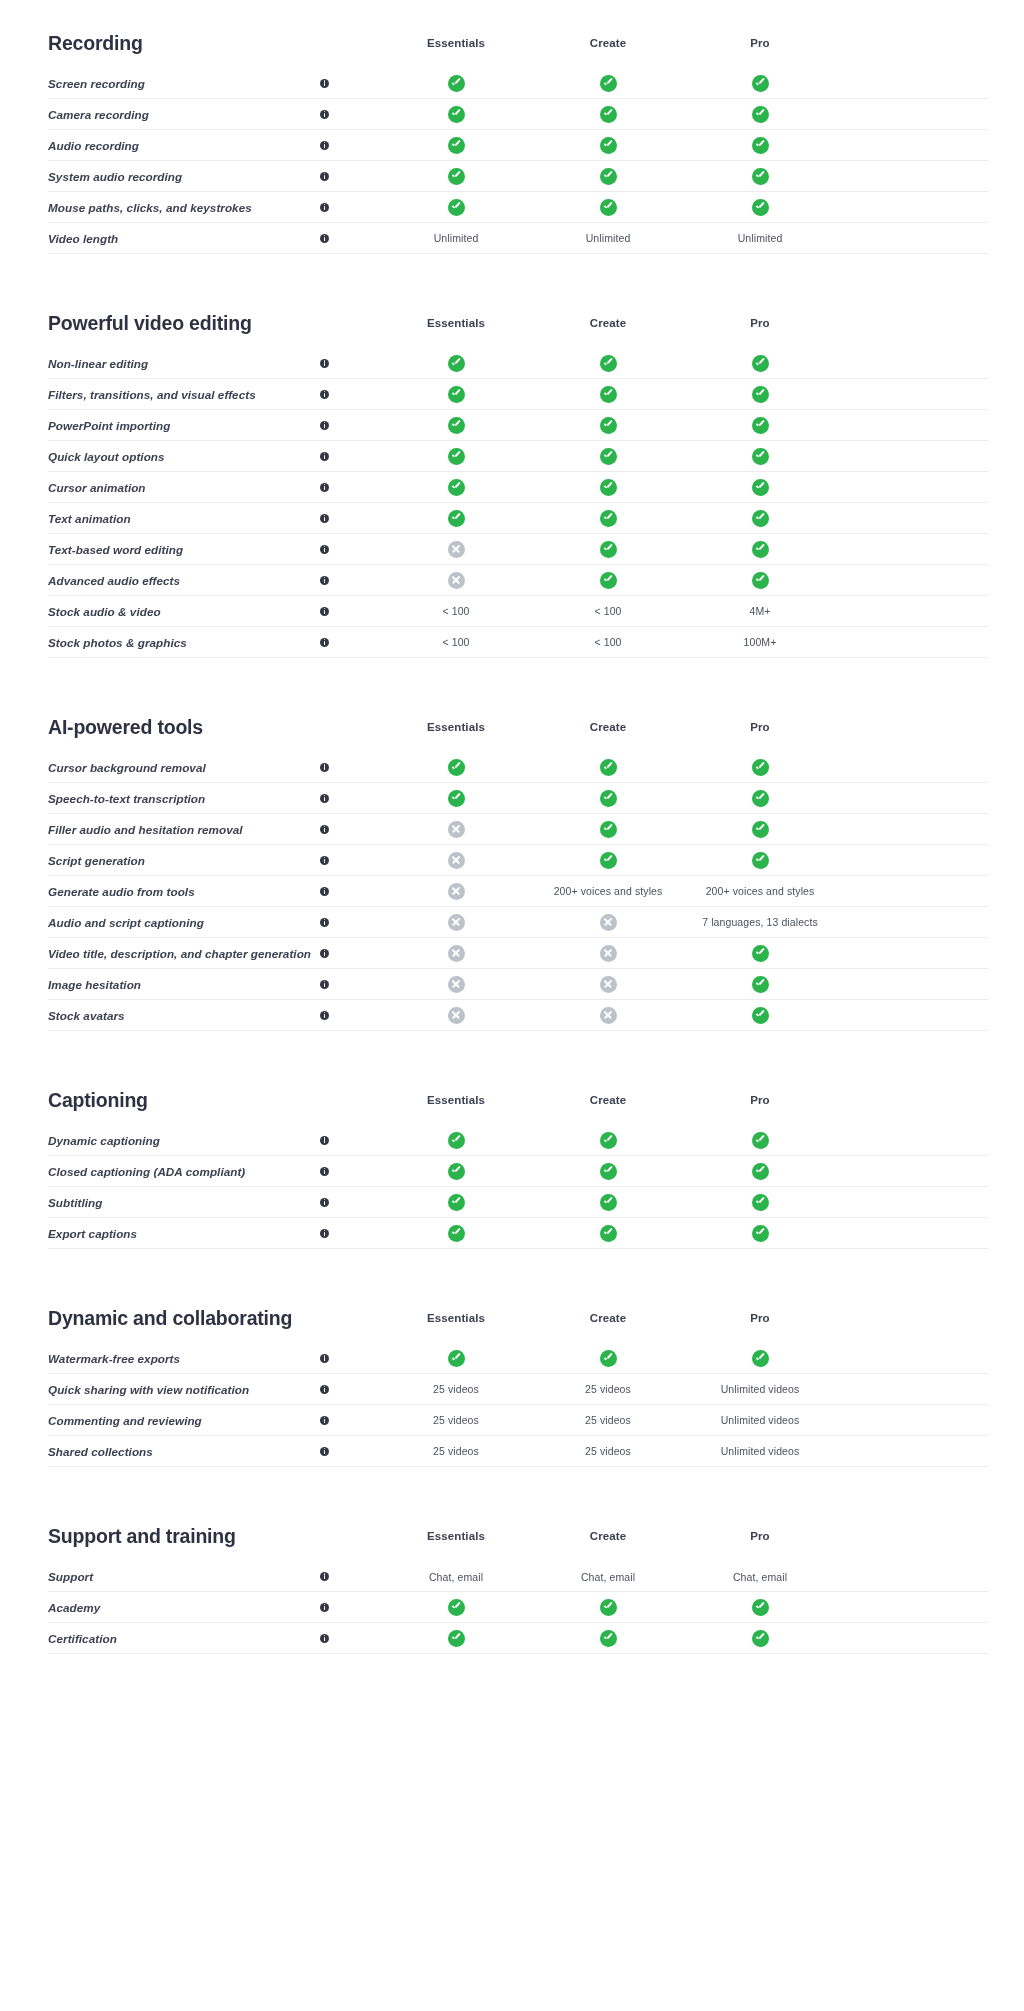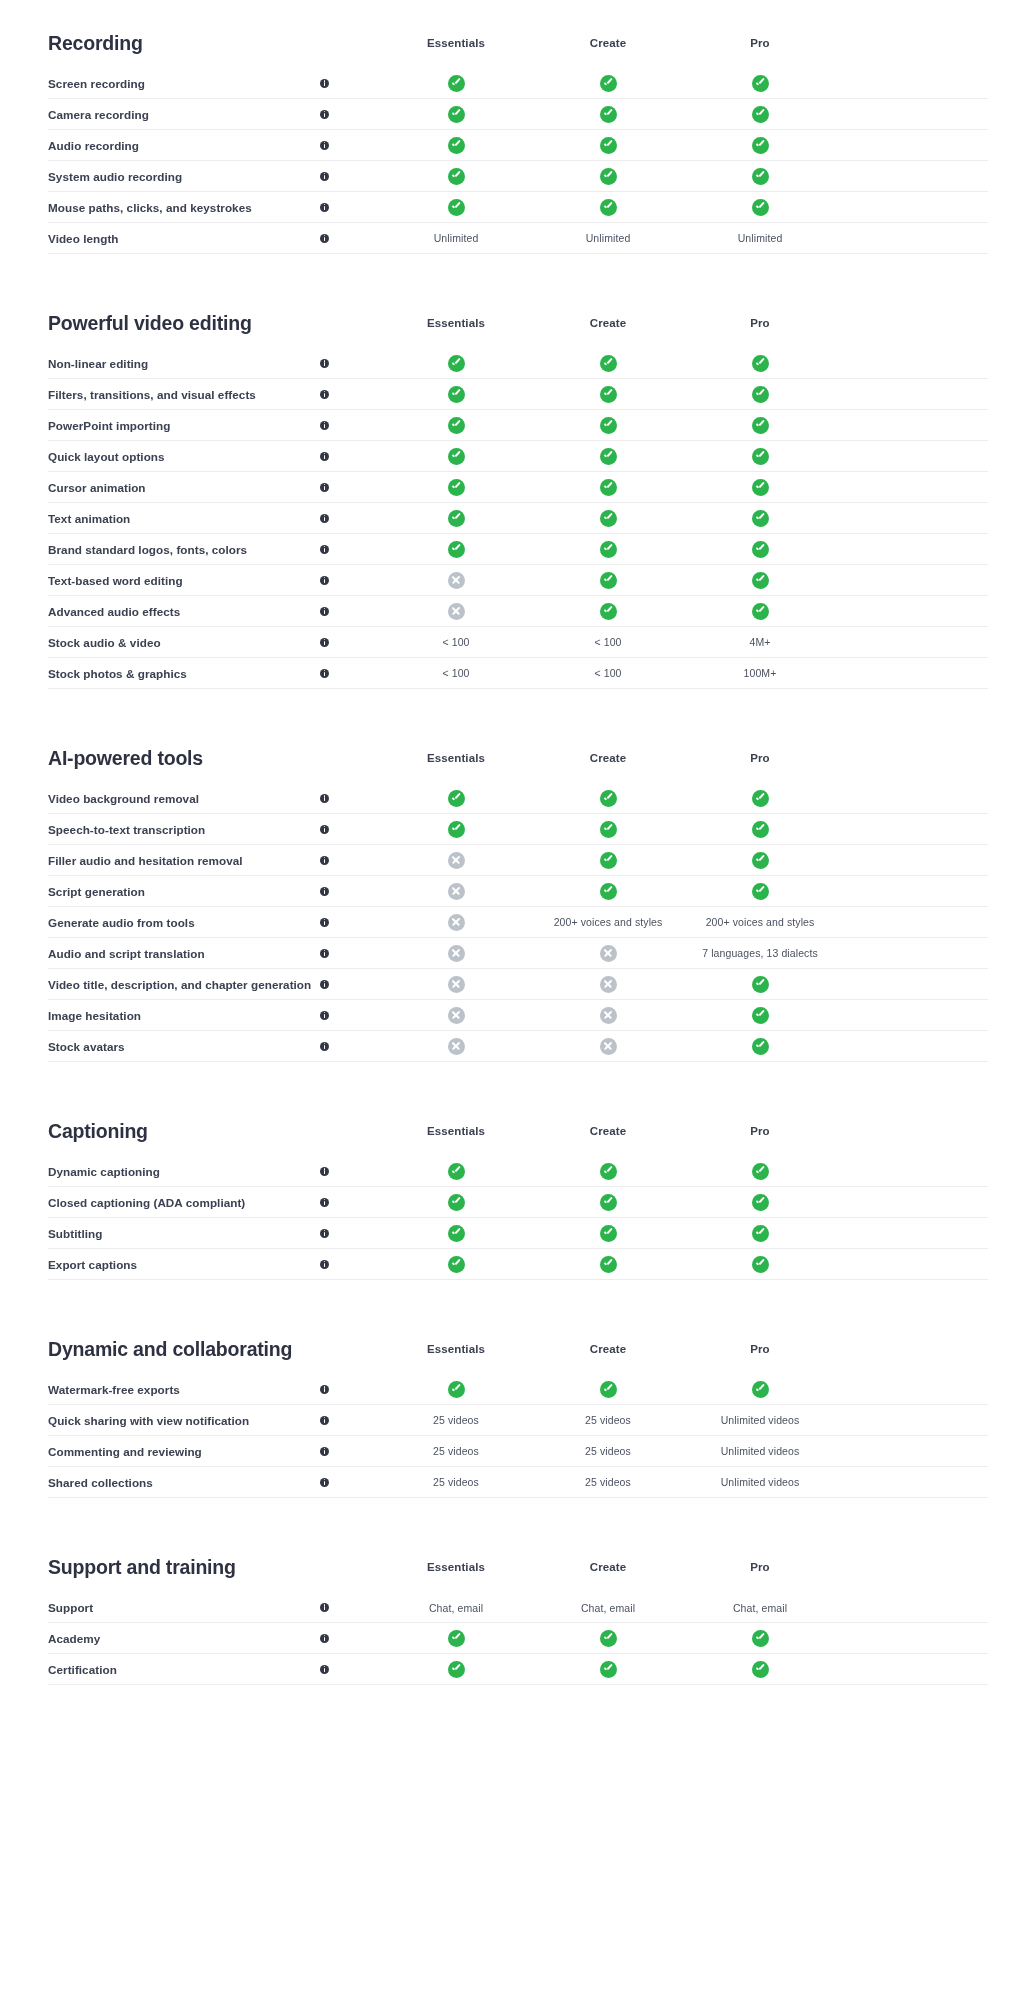--- a/index.html
+++ b/index.html
@@ -61,20 +61,21 @@
   .frow:first-child { border-top: 1px solid transparent; }
   .feature-label {
     flex: 0 0 auto;
     width: 272px;
     font-size: 11.7px;
     font-weight: 600;
     color: #3b4151;
     letter-spacing: 0.05px;
     white-space: nowrap;
     overflow: hidden;
+    font-style: italic;
   }
   .info-cell {
     flex: 0 0 auto;
     width: 60px;
     display: flex;
     align-items: center;
     justify-content: flex-start;
     padding-left: 0px;
   }
   .info-icon {
@@ -364,35 +365,20 @@
               <span class="badge check"></span>
             </div>
             <div class="plan-cell">
               <span class="badge check"></span>
             </div>
             <div class="plan-cell">
               <span class="badge check"></span>
             </div>
           </div>
           <div class="frow">
-            <div class="feature-label">Brand standard logos, fonts, colors</div>
-            <div class="info-cell">
-              <span class="info-icon"></span>
-            </div>
-            <div class="plan-cell">
-              <span class="badge check"></span>
-            </div>
-            <div class="plan-cell">
-              <span class="badge check"></span>
-            </div>
-            <div class="plan-cell">
-              <span class="badge check"></span>
-            </div>
-          </div>
-          <div class="frow">
             <div class="feature-label">Text-based word editing</div>
             <div class="info-cell">
               <span class="info-icon"></span>
             </div>
             <div class="plan-cell">
               <span class="badge cross"></span>
             </div>
             <div class="plan-cell">
               <span class="badge check"></span>
             </div>
@@ -450,21 +436,21 @@
       <div class="section">
         <div class="section-head">
           <div class="section-title">AI-powered tools</div>
           <div class="head-spacer"></div>
           <div class="plan-col-head">Essentials</div>
           <div class="plan-col-head">Create</div>
           <div class="plan-col-head">Pro</div>
         </div>
         <div class="rows">
           <div class="frow">
-            <div class="feature-label">Video background removal</div>
+            <div class="feature-label">Cursor background removal</div>
             <div class="info-cell">
               <span class="info-icon"></span>
             </div>
             <div class="plan-cell">
               <span class="badge check"></span>
             </div>
             <div class="plan-cell">
               <span class="badge check"></span>
             </div>
             <div class="plan-cell">
@@ -525,21 +511,21 @@
               <span class="badge cross"></span>
             </div>
             <div class="plan-cell">
               <span>200+ voices and styles</span>
             </div>
             <div class="plan-cell">
               <span>200+ voices and styles</span>
             </div>
           </div>
           <div class="frow">
-            <div class="feature-label">Audio and script translation</div>
+            <div class="feature-label">Audio and script captioning</div>
             <div class="info-cell">
               <span class="info-icon"></span>
             </div>
             <div class="plan-cell">
               <span class="badge cross"></span>
             </div>
             <div class="plan-cell">
               <span class="badge cross"></span>
             </div>
             <div class="plan-cell">

